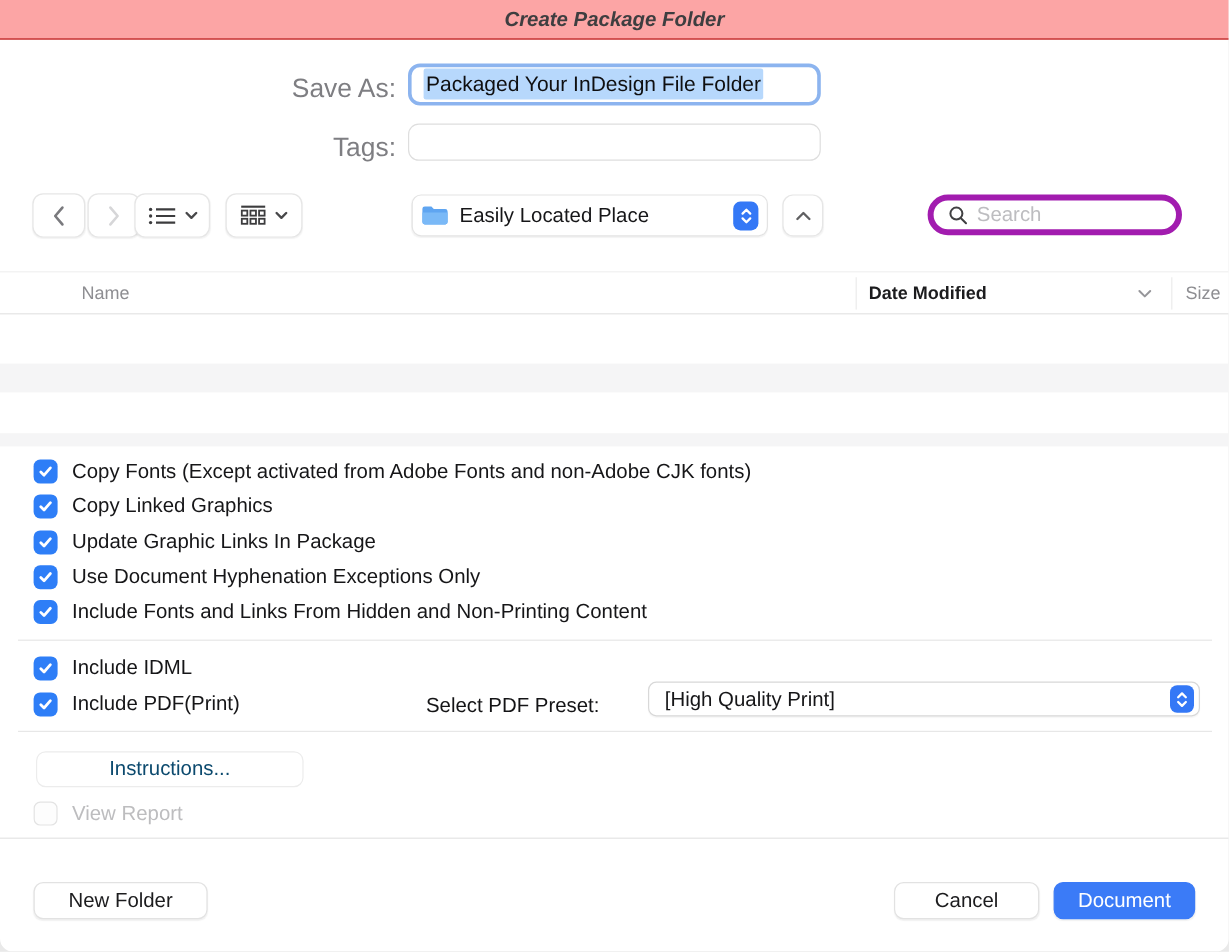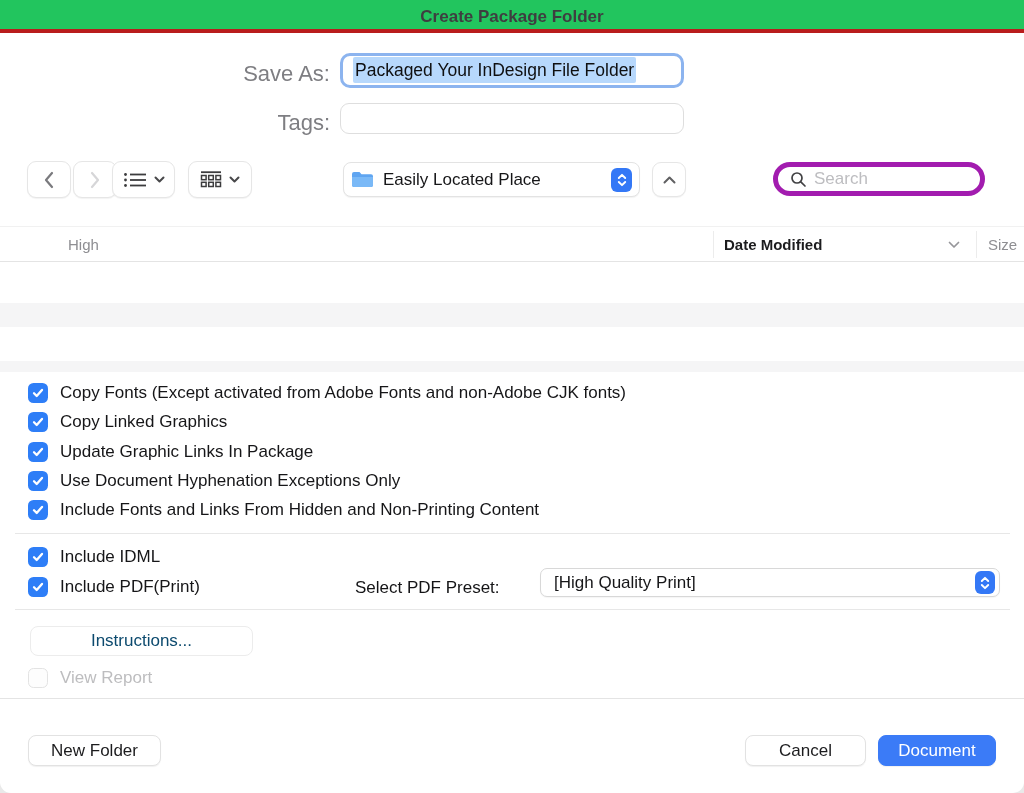--- a/index.html
+++ b/index.html
@@ -1,20 +1,20 @@
 <!DOCTYPE html>
 <html><head>
 <meta charset="utf-8">
 <style>
   * { margin:0; padding:0; box-sizing:border-box; }
   html,body { width:1024px; height:793px; background:#e9e9e9; font-family:"Liberation Sans","DejaVu Sans",sans-serif; }
   .dialog { position:relative; width:1024px; height:793px; background:#ffffff; border-radius:0 0 11px 11px; overflow:hidden; color:#1d1d1f; }
 
   
-  .titlebar { position:absolute; left:0; top:0; width:100%; height:33px; background:#22c55e; border-bottom:4px solid #b91c1c; }
+  .titlebar { position:absolute; left:0; top:0; width:100%; height:33px; background:#fca5a5; border-bottom:1px solid #b91c1c;font-style:italic; }
   .titlebar .title { width:100%; text-align:center; line-height:33px; font-size:17px; font-weight:700; color:#3e3e40; }
 
   
   .field-label { position:absolute; left:120px; width:210px; text-align:right; font-size:22px; color:#7e7e82; }
   .saveas-field { position:absolute; left:340px; top:53px; width:344px; height:35px; background:#fff; border:3px solid #8cb4ef; border-radius:10px; display:flex; align-items:center; padding:0 10px; overflow:hidden; }
   .saveas-inner { border-radius:6px; white-space:nowrap; }
   .sel-text { background:#b7d8fc; font-size:17.5px; color:#0f0f10; padding:3px 2px; border-radius:2px; }
   .tags-field { position:absolute; left:340px; top:103px; width:344px; height:31px; background:#fff; border:1px solid #dedede; border-radius:9px; }
 
   
@@ -61,21 +61,21 @@
   .preset-label { position:absolute; left:355px; top:578px; font-size:17px; color:#141416; }
   .preset-select { position:absolute; left:540px; top:568px; width:460px; height:29px; background:#fff; border:1px solid #d8d8d8; border-radius:7px; display:flex; align-items:center; padding:0 4px 0 13px; box-shadow:0 1px 1px rgba(0,0,0,.04); }
   .preset-value { font-size:17px; color:#161618; }
   .preset-select .stepper { width:20px; height:23px; }
 
   
   .instructions-btn { position:absolute; left:30px; top:626px; width:223px; height:30px; background:#fff; border:1px solid #ececec; border-radius:8px; font-size:17px; color:#0c4a6e; display:flex; align-items:center; justify-content:center; }
 
   
   .btn { position:absolute; top:735px; height:31px; border-radius:8px; font-size:17px; display:flex; align-items:center; justify-content:center; background:#fff; border:1px solid #e2e2e2; box-shadow:0 1px 1px rgba(0,0,0,.06); color:#1c1c1e; }
-  .btn-newfolder { left:28px; width:133px;text-align:center; }
+  .btn-newfolder { left:28px; width:145px;text-align:center; }
   .btn-cancel { left:745px; width:121px; }
   .btn-package { left:878px; width:118px; background:#3b7bf7; border:1px solid #3b7bf7; color:#fff; font-weight:500; }
 
   svg { display:block; }
 </style>
 </head>
 <body>
 
 <div class="dialog">
 
@@ -170,21 +170,21 @@
     <span>
       <svg width="17" height="17" viewBox="0 0 17 17">
           <circle cx="7" cy="7" r="5" fill="none" stroke="#414143" stroke-width="1.7"></circle>
           <line x1="10.8" y1="10.8" x2="15" y2="15" stroke="#414143" stroke-width="1.7" stroke-linecap="round"></line>
         </svg>
     </span>
     <input type="text" placeholder="Search" style="">
   </div>
 
   <div class="col-header">
-    <span class="col-name">High</span>
+    <span class="col-name">Name</span>
     <span class="col-div" style="left:713px;"></span>
     <span class="col-date">Date Modified</span>
     <span class="sort-chevron">
       <svg width="12" height="8" viewBox="0 0 12 8">
           <path d="M1.5 1.5 L6 6 L10.5 1.5" fill="none" stroke="#96969a" stroke-width="1.7" stroke-linecap="round" stroke-linejoin="round"></path>
         </svg>
     </span>
     <span class="col-div" style="left:976px;"></span>
     <span class="col-size">Size</span>
   </div>

